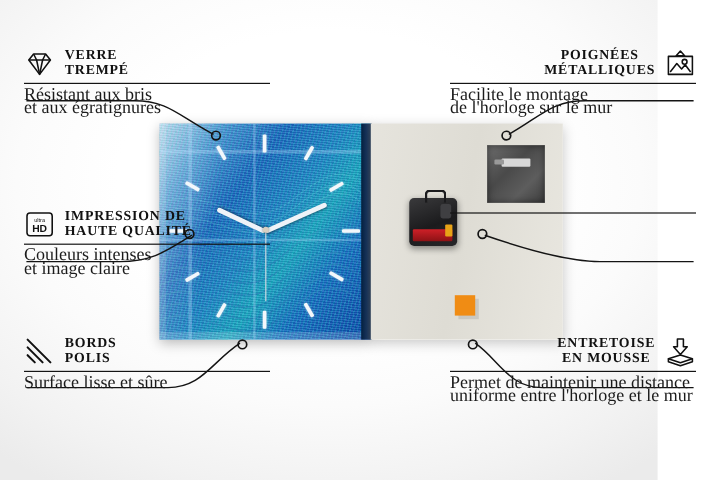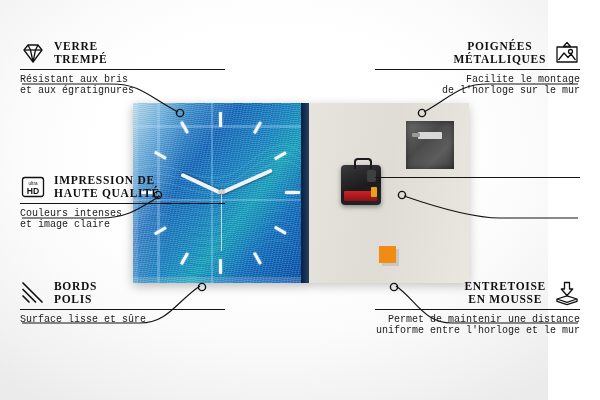--- a/index.html
+++ b/index.html
@@ -79,24 +79,24 @@
   .feat.left .head{justify-content:flex-start;}
   .feat.right .head{justify-content:flex-end;}
   .title{
     font-family:"Liberation Serif", serif;
     font-weight:bold;font-size:11.5px;letter-spacing:.7px;color:#111;
     line-height:13px;text-transform:uppercase;
   }
   .feat.right .title{text-align:center;}
   .rule{height:1.4px;background:#141414;margin:3px 0 4px;}
   .desc{
-    font-family:Liberation Mono, monospace;
-    font-size:10px;line-height:11px;color:#1b1b1b;
-  }
-  .feat.right .desc{text-align:right;}
+    font-family:Liberation Serif, serif;
+    font-size:15px;line-height:11px;color:#1b1b1b;
+  }
+  .feat.right .desc{}
   .ico{width:26px;height:26px;flex:0 0 26px;display:block;}
   .connectors{position:absolute;left:0;top:0;width:600px;height:400px;pointer-events:none;}
 </style>
 </head>
 <body>
 
 <div id="stage">
 
   <div class="product">
 

